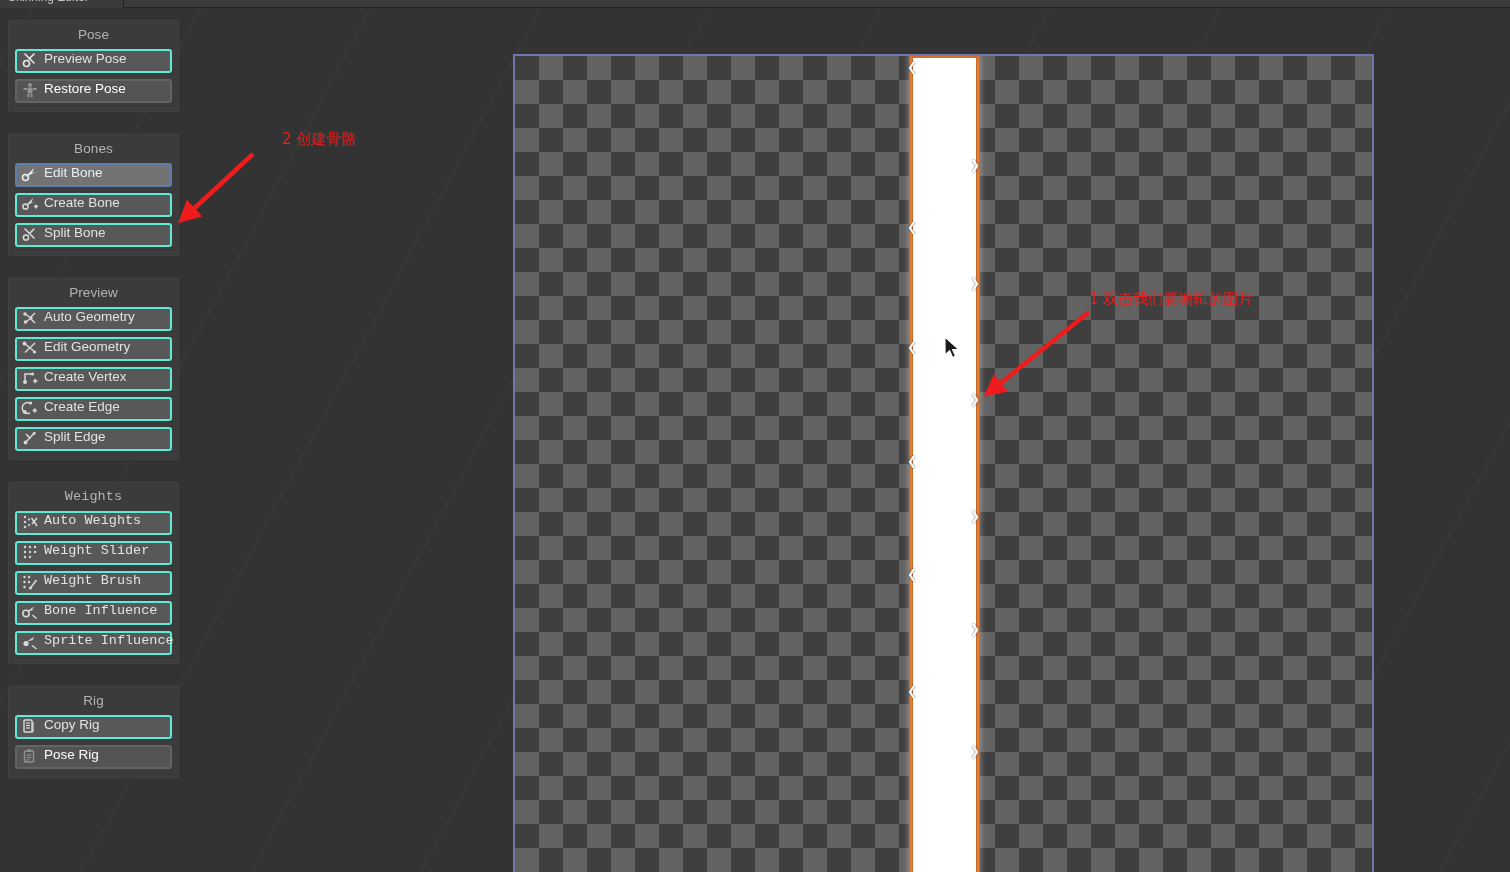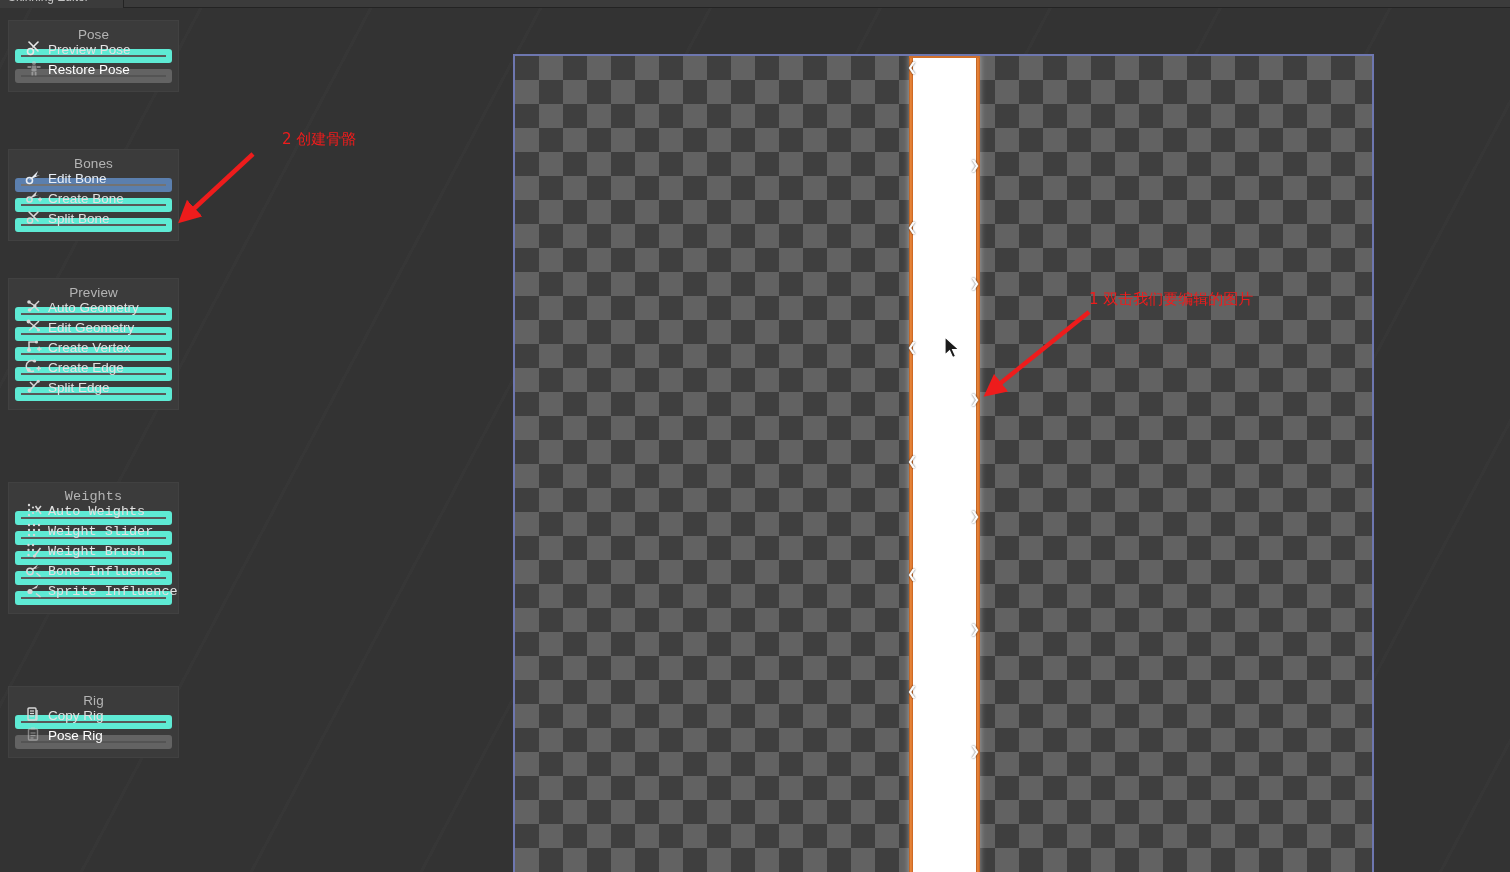--- a/index.html
+++ b/index.html
@@ -64,25 +64,25 @@
     text-align: center;
     color: #b4b4b4;
     font-size: 13.5px;
     line-height: 28px;
     height: 28px;
     letter-spacing: .1px;
   }
   .btn {
     position: relative;
     display: flex;
-    align-items: flex-end;
-    height: 14px;
+    align-items: flex-start;
+    height: 24px;
     margin-bottom: 6px;
     background: #585858;
-    border: 6px solid #5eead4;
+    border: 2px solid #5eead4;
     border-radius: 3px;
     color: #e2e2e2;
     font-size: 13.5px;
     padding-left: 4px;
     cursor: default;
     user-select: none;
   }
   .btn:last-child { margin-bottom: 0; }
   .btn.active {
     background: #737373;
@@ -200,21 +200,21 @@
         <rect x="6.5" y="6.5" width="5" height="6" rx="1" fill="#cfcfcf"></rect>
         <rect x="2.5" y="7" width="3.5" height="2" fill="#cfcfcf"></rect>
         <rect x="12" y="7" width="3.5" height="2" fill="#cfcfcf"></rect>
         <rect x="6.5" y="13" width="1.8" height="3.5" fill="#cfcfcf"></rect>
         <rect x="9.7" y="13" width="1.8" height="3.5" fill="#cfcfcf"></rect>
       </svg>
       <span class="lbl">Restore Pose</span>
     </div>
   </div>
 
-  <div class="panel" style="top:149px;">
+  <div class="panel" style="top:134px;">
     <div class="panel-title">Bones</div>
     <div class="btn active">
       <svg class="ico" viewBox="0 0 18 18">
         <path d="M4 12 L13 3 L11 8 L15 7 Z" fill="#e9eef5"></path>
         <circle cx="4.5" cy="12.5" r="3" fill="none" stroke="#e9eef5" stroke-width="1.6"></circle>
       </svg>
       <span class="lbl">Edit Bone</span>
     </div>
     <div class="btn">
       <svg class="ico" viewBox="0 0 18 18">

